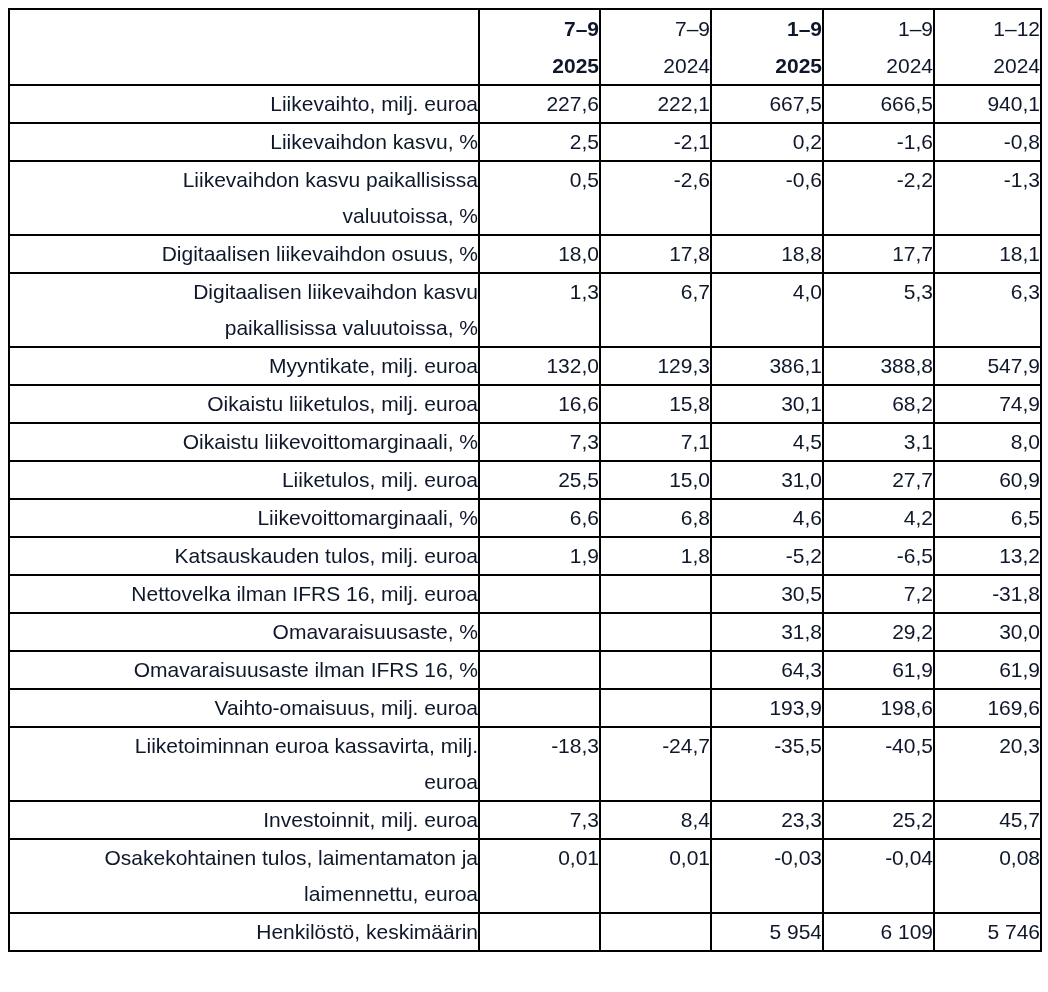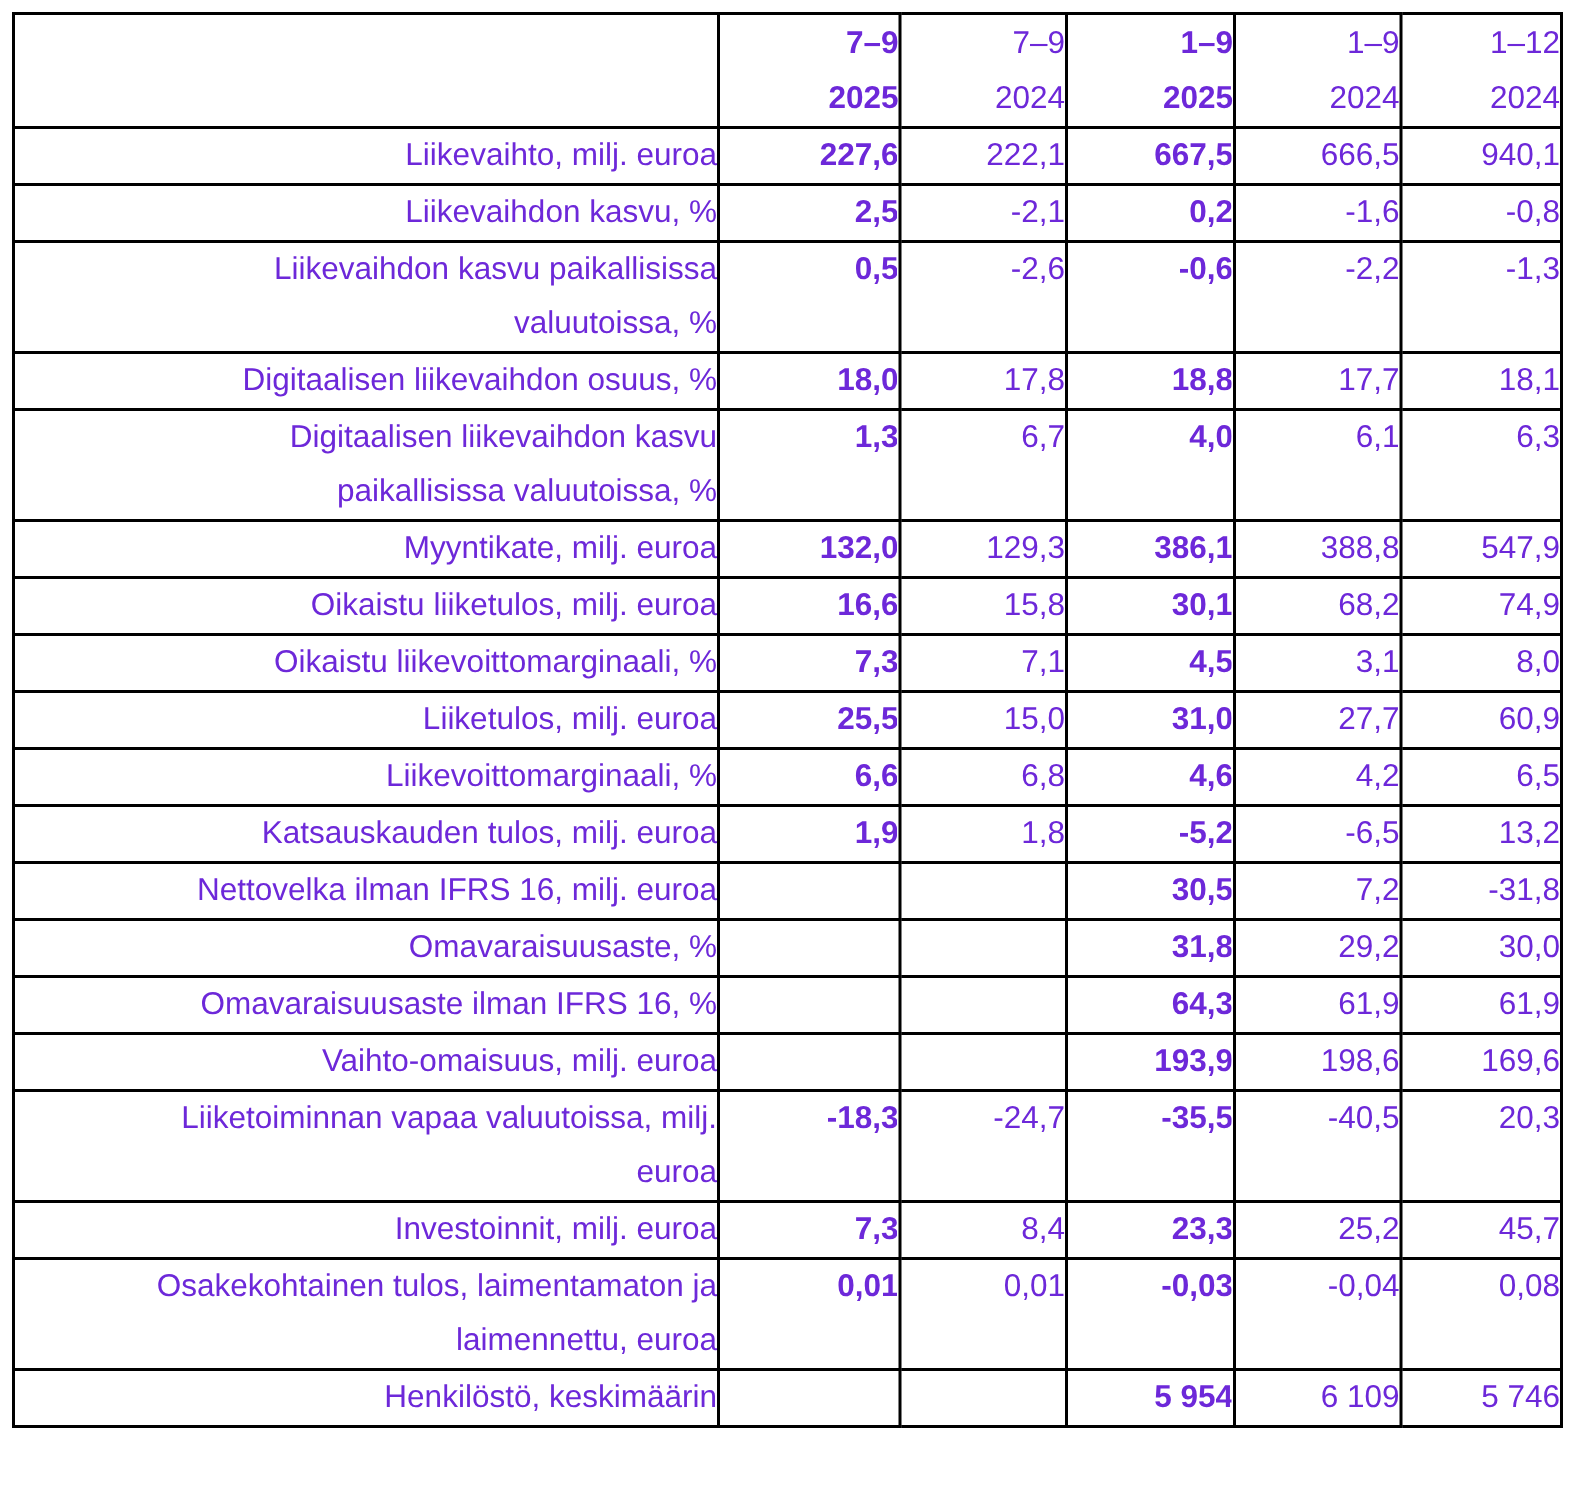--- a/index.html
+++ b/index.html
@@ -10,21 +10,21 @@
     padding: 8px;
     width: 1032px;
     font-family: "Liberation Sans", "DejaVu Sans", sans-serif;
     color: #000000;
   }
   table.kpi-table {
     border-collapse: collapse;
     table-layout: fixed;
     width: 1032px;
     font-size: 21px;
-    color: #6d28d9;
+    color: #0f172a;
   }
   table.kpi-table th,
   table.kpi-table td {
     border: 2px solid #000;
     vertical-align: top;
     padding: 0;
     overflow: hidden;
   }
   
   th.period-header {
@@ -43,21 +43,21 @@
     white-space: pre-line;
     font-weight: normal;
   }
   
   td.value-cell {
     text-align: right;
     padding: 1px 8px 1px 0;
     line-height: 36px;
     font-weight: normal;
   }
-  td.value-cell.bold-col { font-weight: bold; border-radius: 12px; }
+  td.value-cell.bold-col { font-weight: normal; border-radius: 12px; }
 </style>
 </head>
 <body>
 
 <table class="kpi-table">
   <colgroup>
     <col style="width:470px">
     <col style="width:121px">
     <col style="width:111px">
     <col style="width:112px">
@@ -124,21 +124,21 @@
         <td class="value-cell bold-col">18,8</td>
         <td class="value-cell">17,7</td>
         <td class="value-cell">18,1</td>
       </tr>
       <tr>
         <td class="row-label">Digitaalisen liikevaihdon kasvu
 paikallisissa valuutoissa, %</td>
         <td class="value-cell bold-col">1,3</td>
         <td class="value-cell">6,7</td>
         <td class="value-cell bold-col">4,0</td>
-        <td class="value-cell">6,1</td>
+        <td class="value-cell">5,3</td>
         <td class="value-cell">6,3</td>
       </tr>
       <tr>
         <td class="row-label">Myyntikate, milj. euroa</td>
         <td class="value-cell bold-col">132,0</td>
         <td class="value-cell">129,3</td>
         <td class="value-cell bold-col">386,1</td>
         <td class="value-cell">388,8</td>
         <td class="value-cell">547,9</td>
       </tr>
@@ -208,21 +208,21 @@
       </tr>
       <tr>
         <td class="row-label">Vaihto-omaisuus, milj. euroa</td>
         <td class="value-cell bold-col"></td>
         <td class="value-cell"></td>
         <td class="value-cell bold-col">193,9</td>
         <td class="value-cell">198,6</td>
         <td class="value-cell">169,6</td>
       </tr>
       <tr>
-        <td class="row-label">Liiketoiminnan vapaa valuutoissa, milj.
+        <td class="row-label">Liiketoiminnan euroa kassavirta, milj.
 euroa</td>
         <td class="value-cell bold-col">-18,3</td>
         <td class="value-cell">-24,7</td>
         <td class="value-cell bold-col">-35,5</td>
         <td class="value-cell">-40,5</td>
         <td class="value-cell">20,3</td>
       </tr>
       <tr>
         <td class="row-label">Investoinnit, milj. euroa</td>
         <td class="value-cell bold-col">7,3</td>

